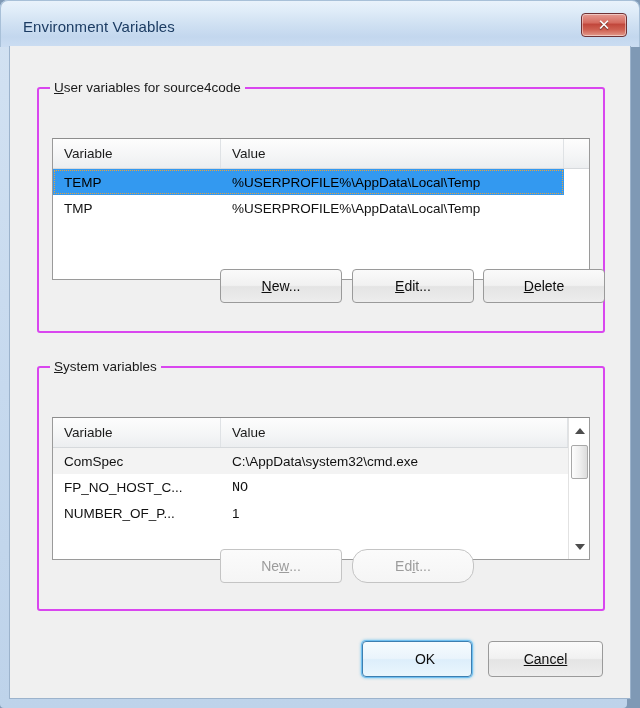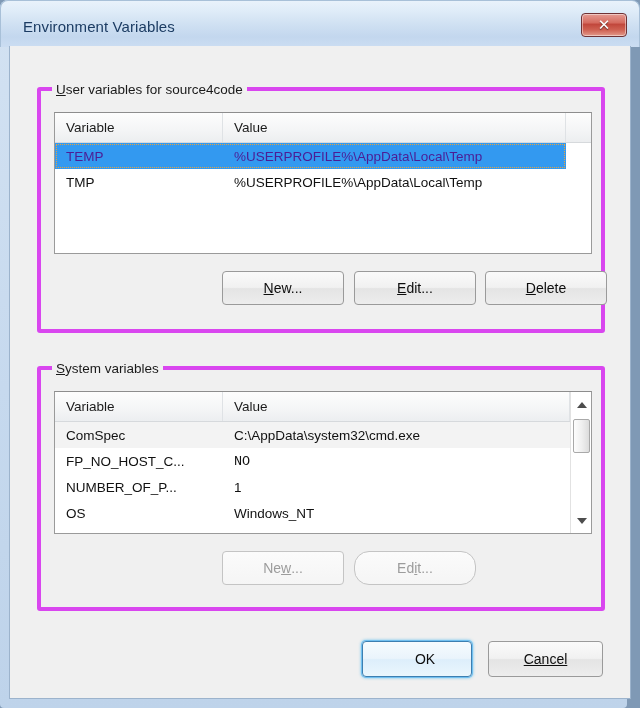--- a/index.html
+++ b/index.html
@@ -86,21 +86,21 @@
     font-weight: bold;
     font-family: "DejaVu Sans", sans-serif;
     text-shadow: 0 1px 1px rgba(0,0,0,0.55);
     line-height: 1;
   }
 
   
   .groupbox {
     position: absolute;
     box-sizing: border-box;
-    border: 4px solid #d946ef;
+    border: 2px solid #d946ef;
     border-radius: 3px;
   }
   .group-legend {
     position: absolute;
     top: -9px;
     left: 11px;
     background: #f0f0f0;
     padding: 0 4px;
     font-size: 13.5px;
     color: #1a1a1a;
@@ -111,20 +111,21 @@
   }
 
   
   .listview {
     position: absolute;
     box-sizing: border-box;
     background: #ffffff;
     border: 1px solid #9a9a9a;
     border-top-color: #8d8d8d;
     overflow: hidden;
+    margin-top: 28px;
   }
   .lv-header {
     position: relative;
     height: 30px;
     box-sizing: border-box;
     background: linear-gradient(180deg, #fdfdfd 0%, #f4f5f6 60%, #eceef0 100%);
     border-bottom: 1px solid #d6d9dc;
     display: flex;
   }
   .lv-th {
@@ -147,21 +148,21 @@
     height: 26px;
     display: flex;
     align-items: center;
     font-size: 13.5px;
     color: #111111;
     white-space: nowrap;
     cursor: default;
   }
   .lv-row.selected {
     background: #3399f0;
-    color: #4c1d95;
+    color: #000000;
     outline: 1px dotted #e8a33d;
     outline-offset: -2px;
     justify-content: flex-end;
   }
   .lv-row.banded {
     background: #f3f3f3;
   }
   .lv-cell {
     box-sizing: border-box;
     padding-left: 11px;
@@ -307,24 +308,20 @@
             <div class="lv-cell" style="width:347px;">C:\AppData\system32\cmd.exe</div>
           </div>
           <div class="lv-row" style="width:515px;justify-content:space-between;">
             <div class="lv-cell" style="width:168px;">FP_NO_HOST_C...</div>
             <div class="lv-cell" style="width:347px;font-family:Liberation Mono, monospace;">NO</div>
           </div>
           <div class="lv-row" style="width:515px;">
             <div class="lv-cell" style="width:168px;">NUMBER_OF_P...</div>
             <div class="lv-cell" style="width:347px;">1</div>
           </div>
-          <div class="lv-row" style="width:515px;">
-            <div class="lv-cell" style="width:168px;">OS</div>
-            <div class="lv-cell" style="width:347px;">Windows_NT</div>
-          </div>
         </div>
 
         <div class="scrollbar">
           <div class="sb-arrow up">
             <div class="sb-tri up"></div>
           </div>
           <div class="sb-thumb"></div>
           <div class="sb-arrow down">
             <div class="sb-tri down"></div>
           </div>

